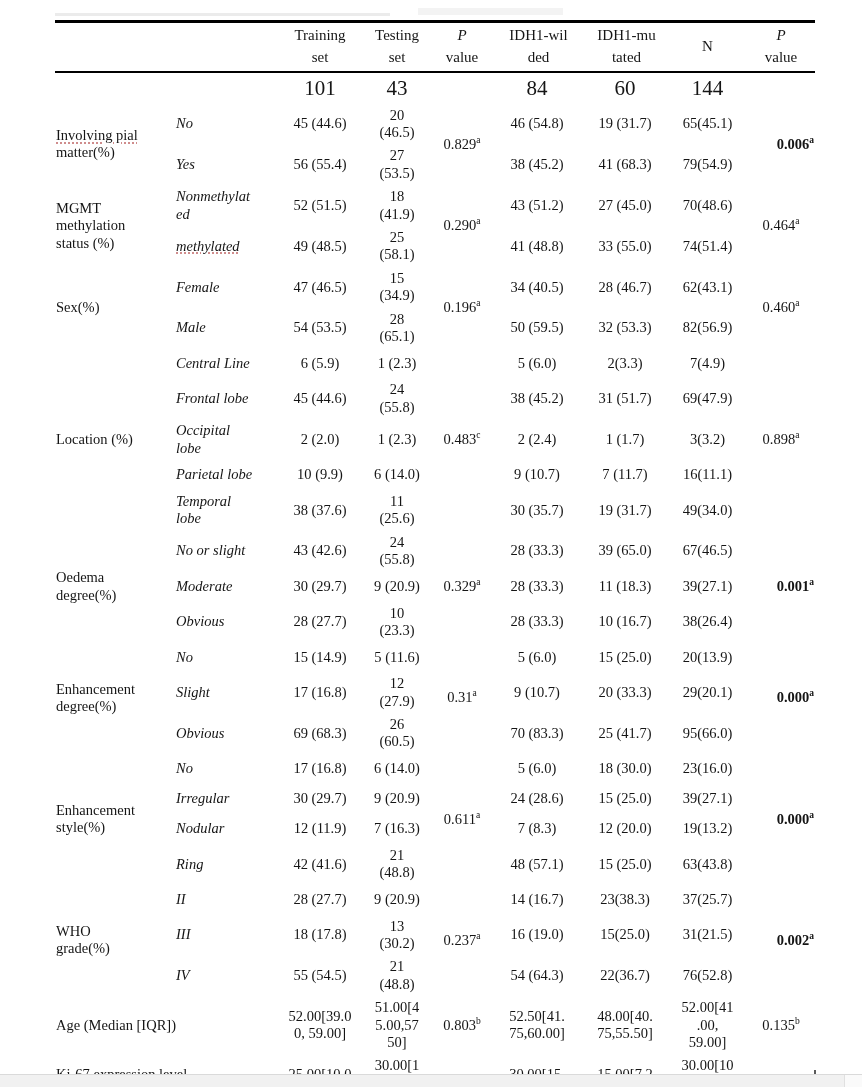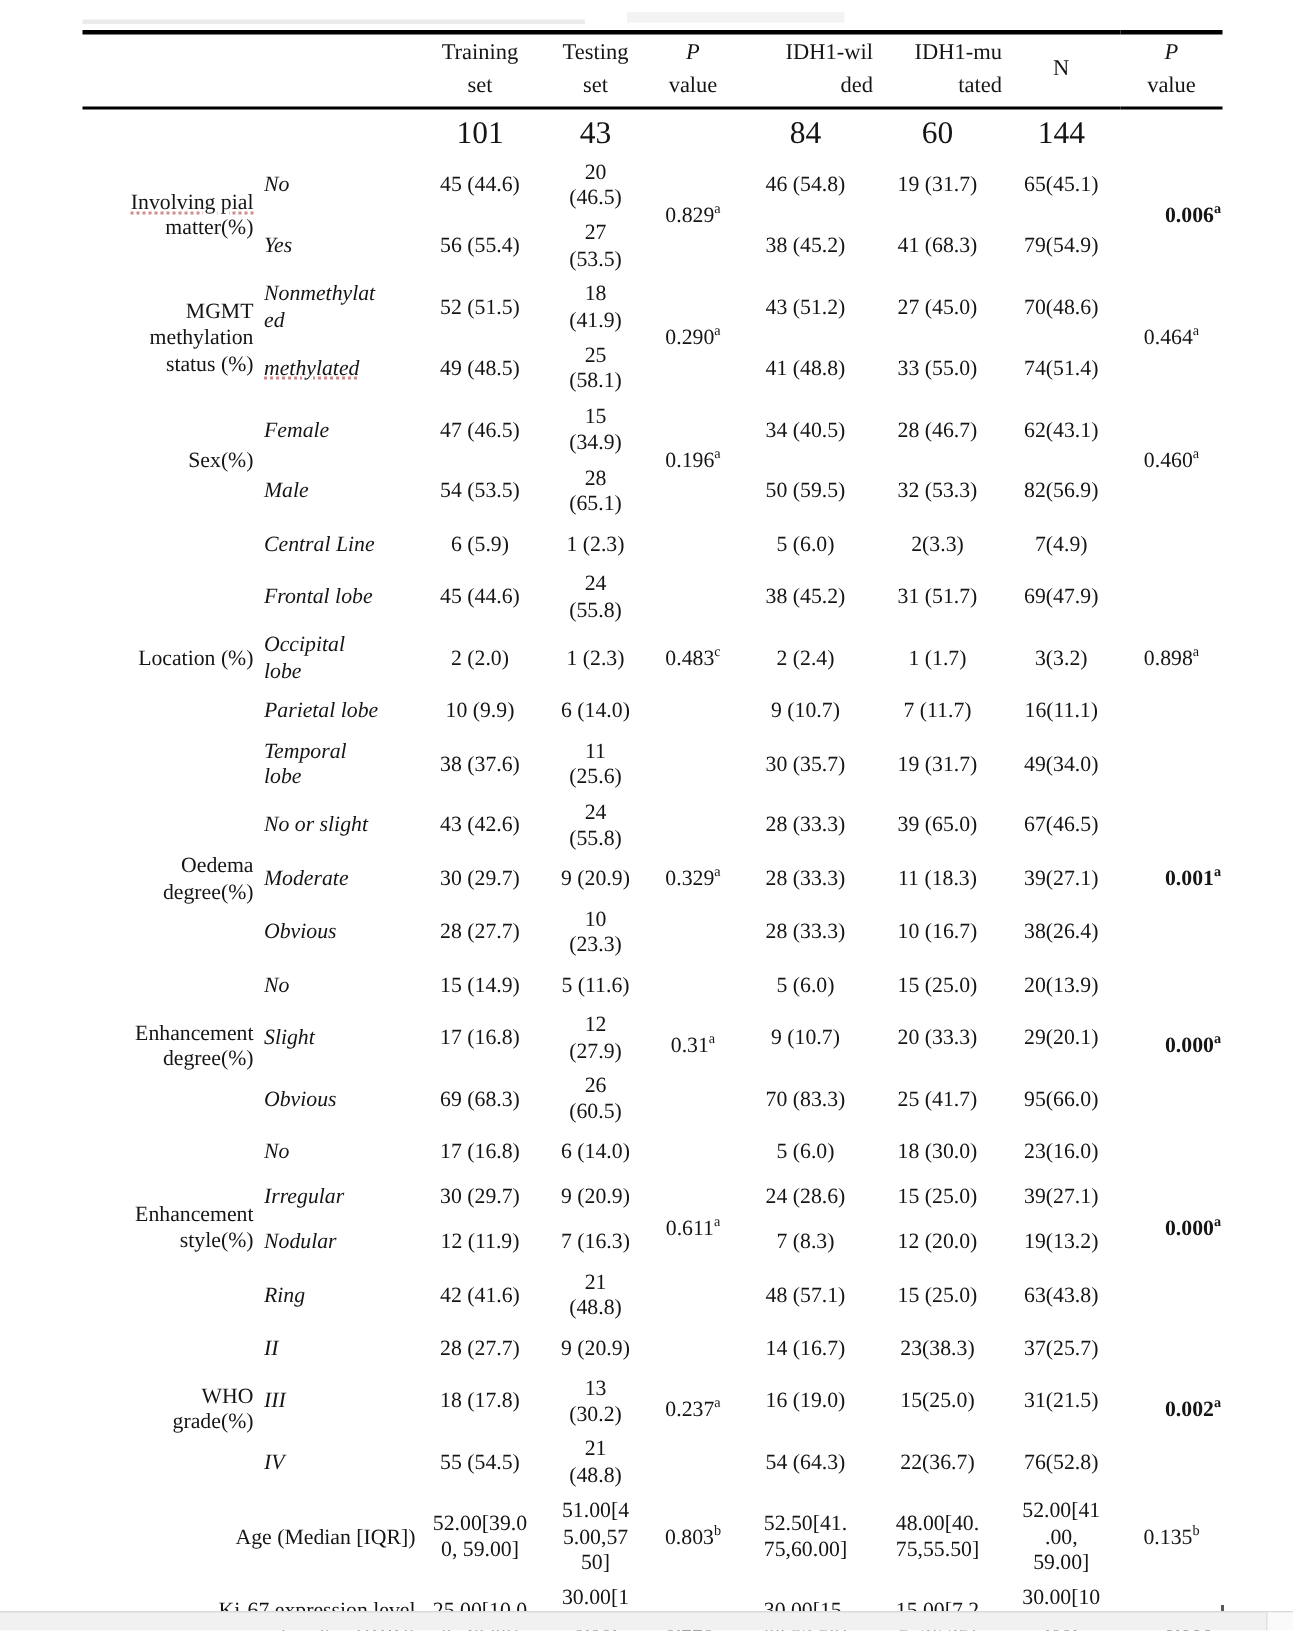--- a/index.html
+++ b/index.html
@@ -26,34 +26,34 @@
   }
   thead tr { border-bottom: 2px solid #000; }
   thead th {
     height: 50px;
     font-weight: normal;
     font-size: 15px;
     line-height: 1.45;
     text-align: center;
     vertical-align: middle;
   }
-  thead th.left { text-align: right; padding-left: 3px; }
+  thead th.left { text-align: center; padding-left: 3px; }
   thead th .it { font-style: italic; }
   tbody td {
     font-size: 14.5px;
     line-height: 1.2;
     text-align: center;
     vertical-align: middle;
     padding: 3px 1px;
     word-wrap: break-word;
   }
   tbody tr { height: 30px; }
   tbody tr.counts { height: 25px; }
   tbody tr.counts td { font-size: 21px; }
-  td.cat  { text-align: right; }
+  td.cat  { text-align: left; }
   td.sub  { text-align: left; padding-left: 6px; font-style: italic; }
   td.bold, td.bold sup { font-weight: bold; text-align: right; }
   sup { font-size: 9.5px; vertical-align: super; line-height: 0; }
   .spell { text-decoration: underline dotted #cf8c8c; text-decoration-thickness: 1.5px; text-underline-offset: 2px; }
 
   .status-strip {
     position:absolute; left:0; bottom:0; width:862px; height:13px;
     background:#f1f1f1; border-top:1px solid #dadada;
   }
   .strip-button {

